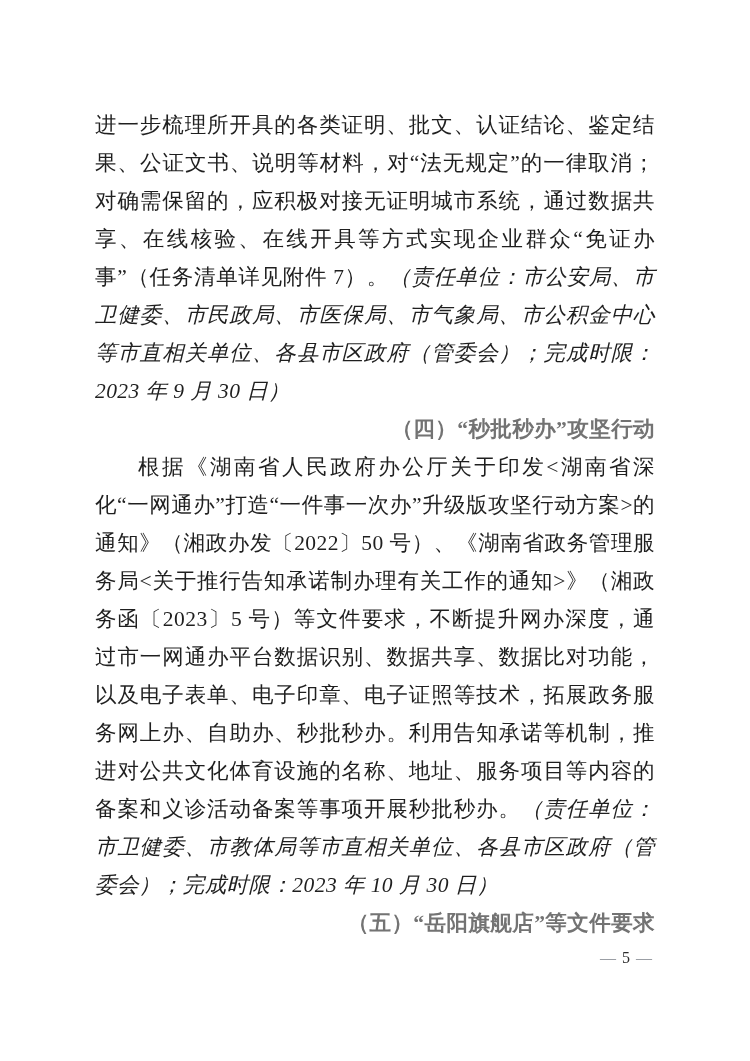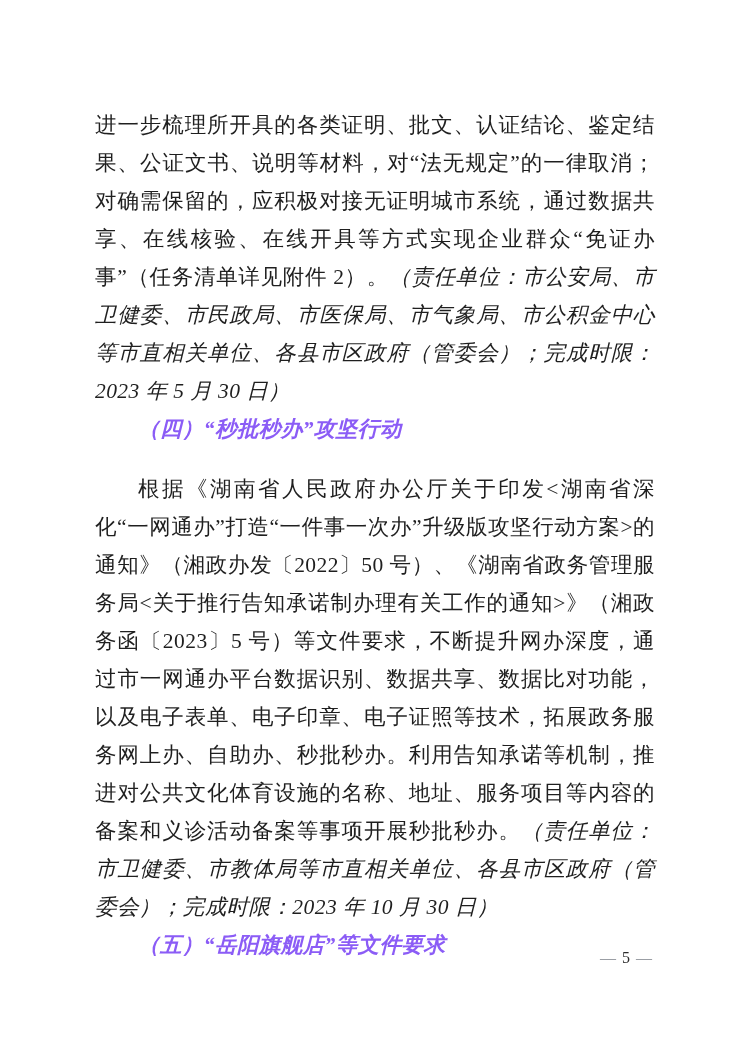--- a/index.html
+++ b/index.html
@@ -25,31 +25,29 @@
     line-height: 38px;
     text-align: justify;
     text-justify: inter-ideograph;
     letter-spacing: 0.02em;
   }
   .para {
     margin: 0;
   }
   .indent {
     text-indent: 2em;
-    margin-top: 22px;
   }
   .heading {
     margin: 0;
     font-size: 21.5px;
     line-height: 38px;
     font-weight: bold;
     text-indent: 2em;
-    text-align: left;
-    color: #8b5cf6;
-    font-style: italic;
+    text-align: right;
+    color: #737373;
   }
   
   .kaiti {
     font-style: italic;
   }
   .page-number {
     position: absolute;
     top: 948px;
     right: 96px;
     font-size: 16px;
@@ -64,21 +62,21 @@
     color: #2b2b2b;
     padding: 0 4px;
   }
 </style>
 </head>
 <body>
 
 <div class="page">
   <div class="body-text">
 
-    <p class="para"><span>进一步梳理所开具的各类证明、批文、认证结论、鉴定结果、公证文书、说明等材料，对“法无规定”的一律取消；对确需保留的，应积极对接无证明城市系统，通过数据共享、在线核验、在线开具等方式实现企业群众“免证办事”（任务清单详见附件 2）。</span><span class="kaiti">（责任单位：市公安局、市卫健委、市民政局、市医保局、市气象局、市公积金中心等市直相关单位、各县市区政府（管委会）；完成时限：2023 年 5 月 30 日）</span></p>
+    <p class="para"><span>进一步梳理所开具的各类证明、批文、认证结论、鉴定结果、公证文书、说明等材料，对“法无规定”的一律取消；对确需保留的，应积极对接无证明城市系统，通过数据共享、在线核验、在线开具等方式实现企业群众“免证办事”（任务清单详见附件 7）。</span><span class="kaiti">（责任单位：市公安局、市卫健委、市民政局、市医保局、市气象局、市公积金中心等市直相关单位、各县市区政府（管委会）；完成时限：2023 年 9 月 30 日）</span></p>
 
     <h3 class="heading">（四）“秒批秒办”攻坚行动</h3>
 
     <p class="para indent"><span>根据《湖南省人民政府办公厅关于印发&lt;湖南省深化“一网通办”打造“一件事一次办”升级版攻坚行动方案&gt;的通知》（湘政办发〔2022〕50 号）、《湖南省政务管理服务局&lt;关于推行告知承诺制办理有关工作的通知&gt;》（湘政务函〔2023〕5 号）等文件要求，不断提升网办深度，通过市一网通办平台数据识别、数据共享、数据比对功能，以及电子表单、电子印章、电子证照等技术，拓展政务服务网上办、自助办、秒批秒办。利用告知承诺等机制，推进对公共文化体育设施的名称、地址、服务项目等内容的备案和义诊活动备案等事项开展秒批秒办。</span><span class="kaiti">（责任单位：市卫健委、市教体局等市直相关单位、各县市区政府（管委会）；完成时限：2023 年 10 月 30 日）</span></p>
 
     <h3 class="heading">（五）“岳阳旗舰店”等文件要求</h3>
 
 
   </div>
 

